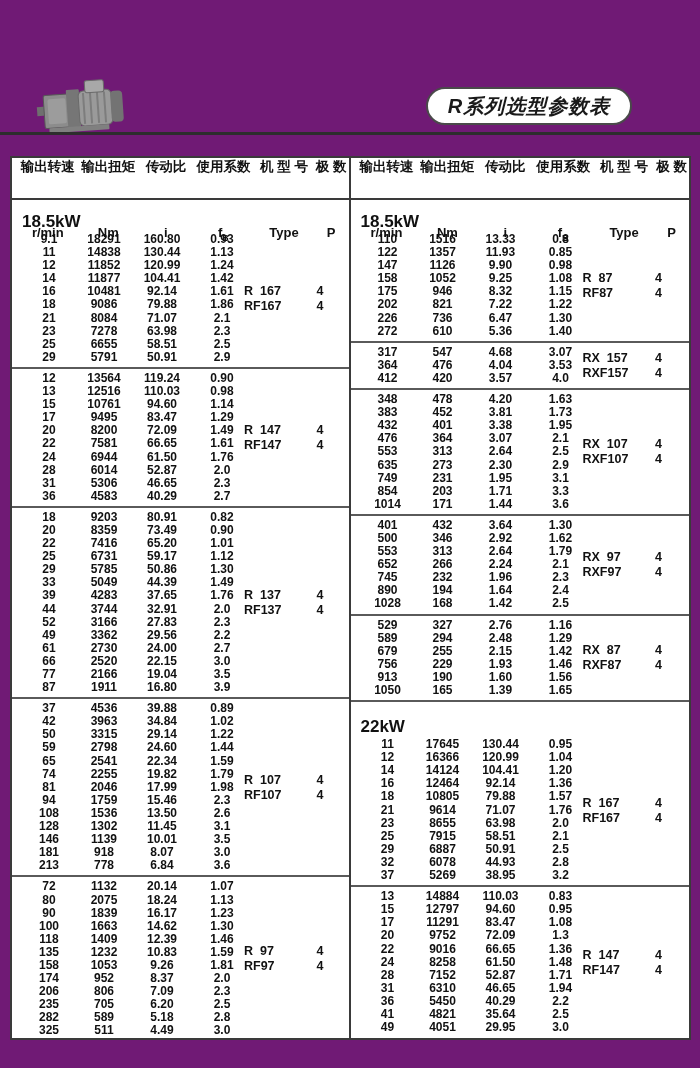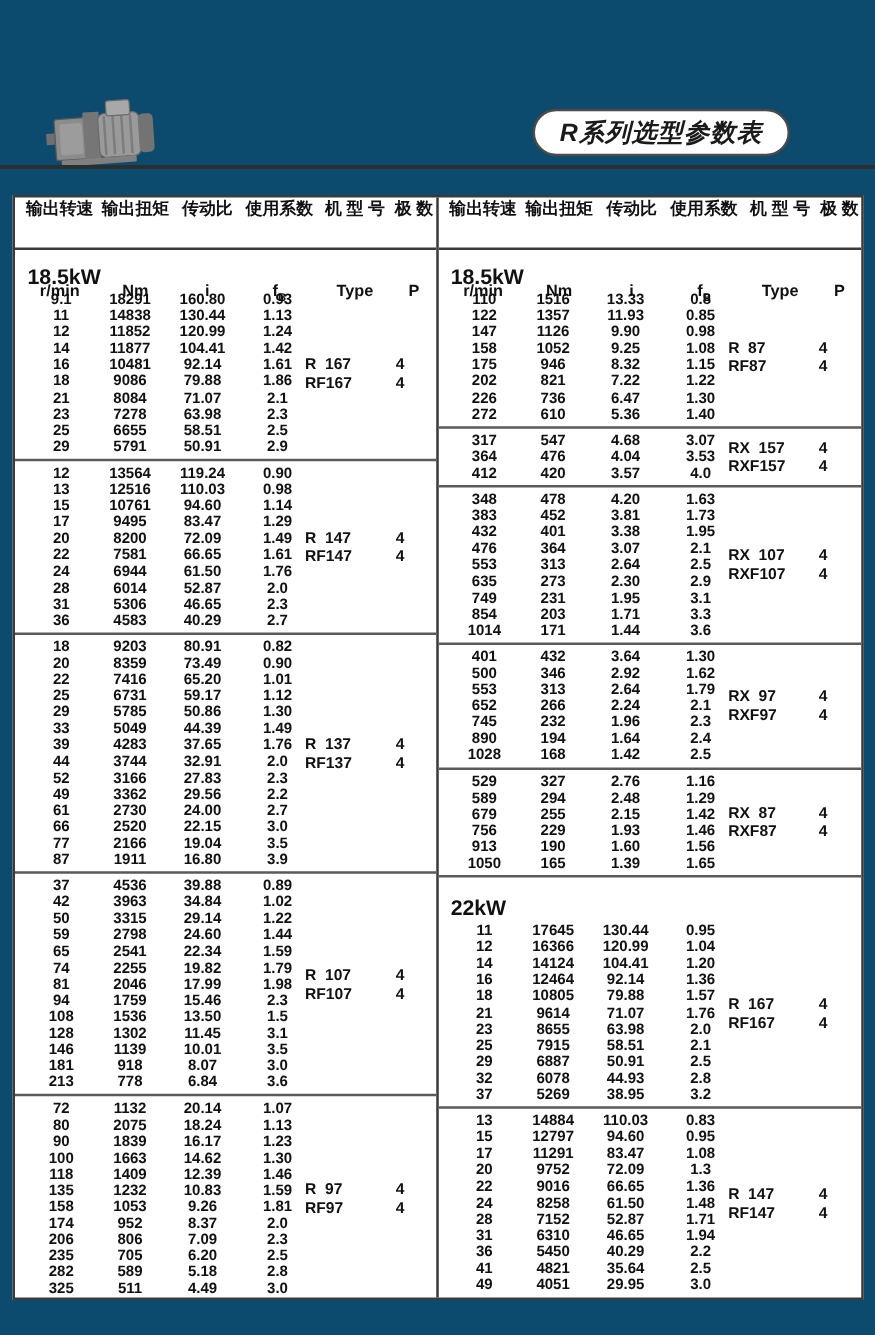--- a/index.html
+++ b/index.html
@@ -1,21 +1,21 @@
 <!DOCTYPE html>
 <html><head>
 <meta charset="utf-8">
 <style>
   html,body{margin:0;padding:0;}
   body{
     width:700px;height:1068px;background:#ffffff;position:relative;
     font-family:"Liberation Sans","DejaVu Sans",sans-serif;color:#111;
     overflow:hidden;
   }
-  .page{position:absolute;inset:0;background:#0c4a6e;}
+  .page{position:absolute;inset:0;background:#701a75;}
   
   .motor{position:absolute;left:36px;top:78px;width:94px;height:60px;}
   .title-oval{
     position:absolute;left:426px;top:87px;width:202px;height:34px;
     border:2px solid #4a4a4a;border-radius:20px;
     display:flex;align-items:center;justify-content:center;
     font-size:20px;font-weight:bold;font-style:italic;letter-spacing:1px;color:#1a1a1a;
     background:#fff;
   }
   .top-rule{position:absolute;left:0;top:132px;width:700px;height:3px;background:#2d2d2d;}
@@ -387,21 +387,21 @@
             <div class="row">
               <span class="c c1">94</span>
               <span class="c c2">1759</span>
               <span class="c c3">15.46</span>
               <span class="c c4">2.3</span>
             </div>
             <div class="row">
               <span class="c c1">108</span>
               <span class="c c2">1536</span>
               <span class="c c3">13.50</span>
-              <span class="c c4">1.5</span>
+              <span class="c c4">2.6</span>
             </div>
             <div class="row">
               <span class="c c1">128</span>
               <span class="c c2">1302</span>
               <span class="c c3">11.45</span>
               <span class="c c4">3.1</span>
             </div>
             <div class="row">
               <span class="c c1">146</span>
               <span class="c c2">1139</span>

